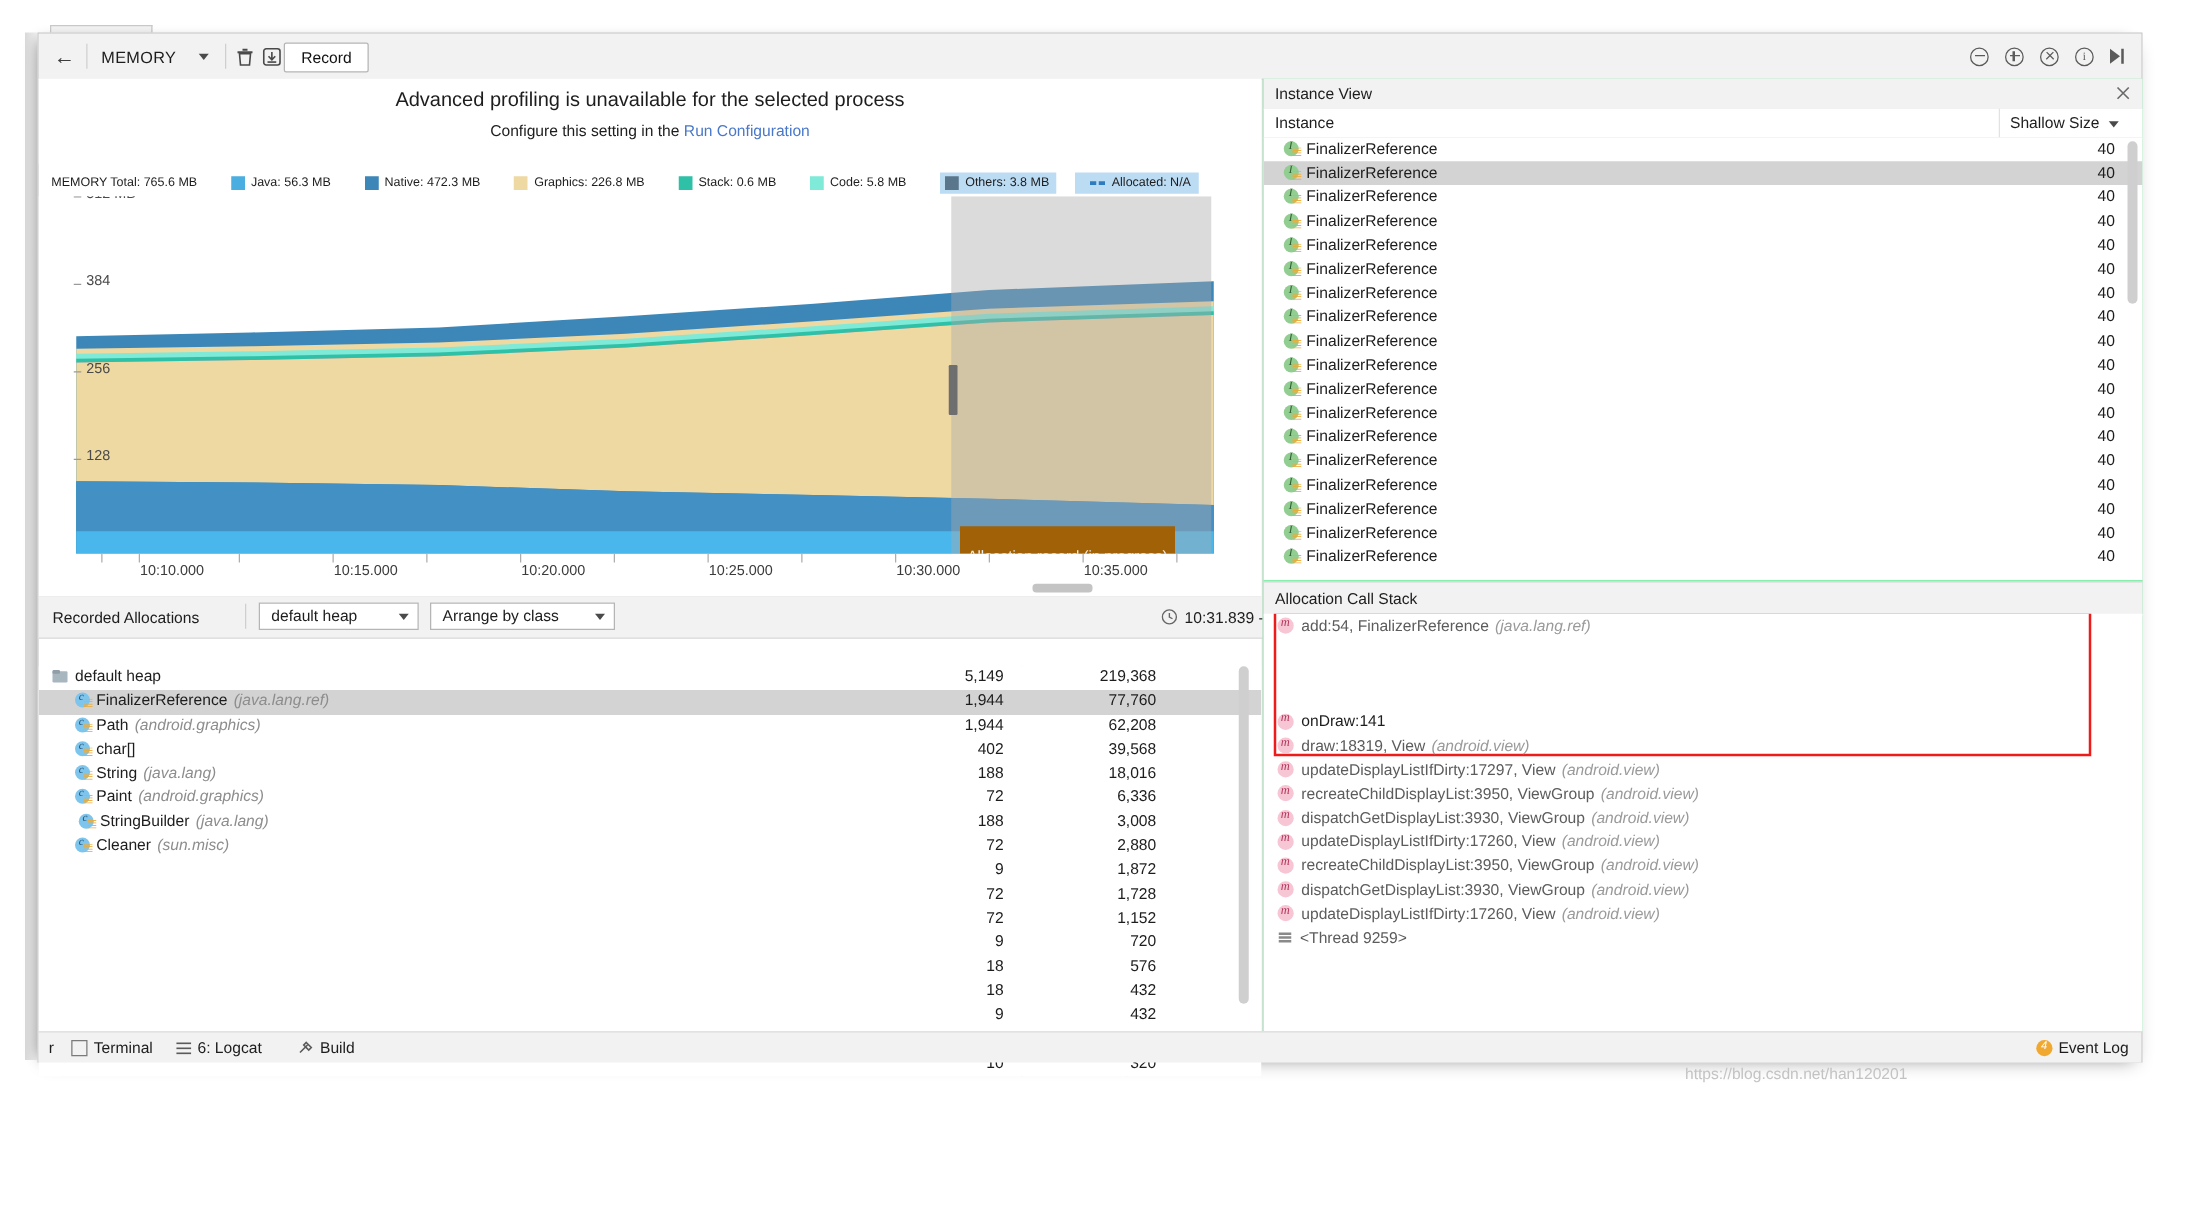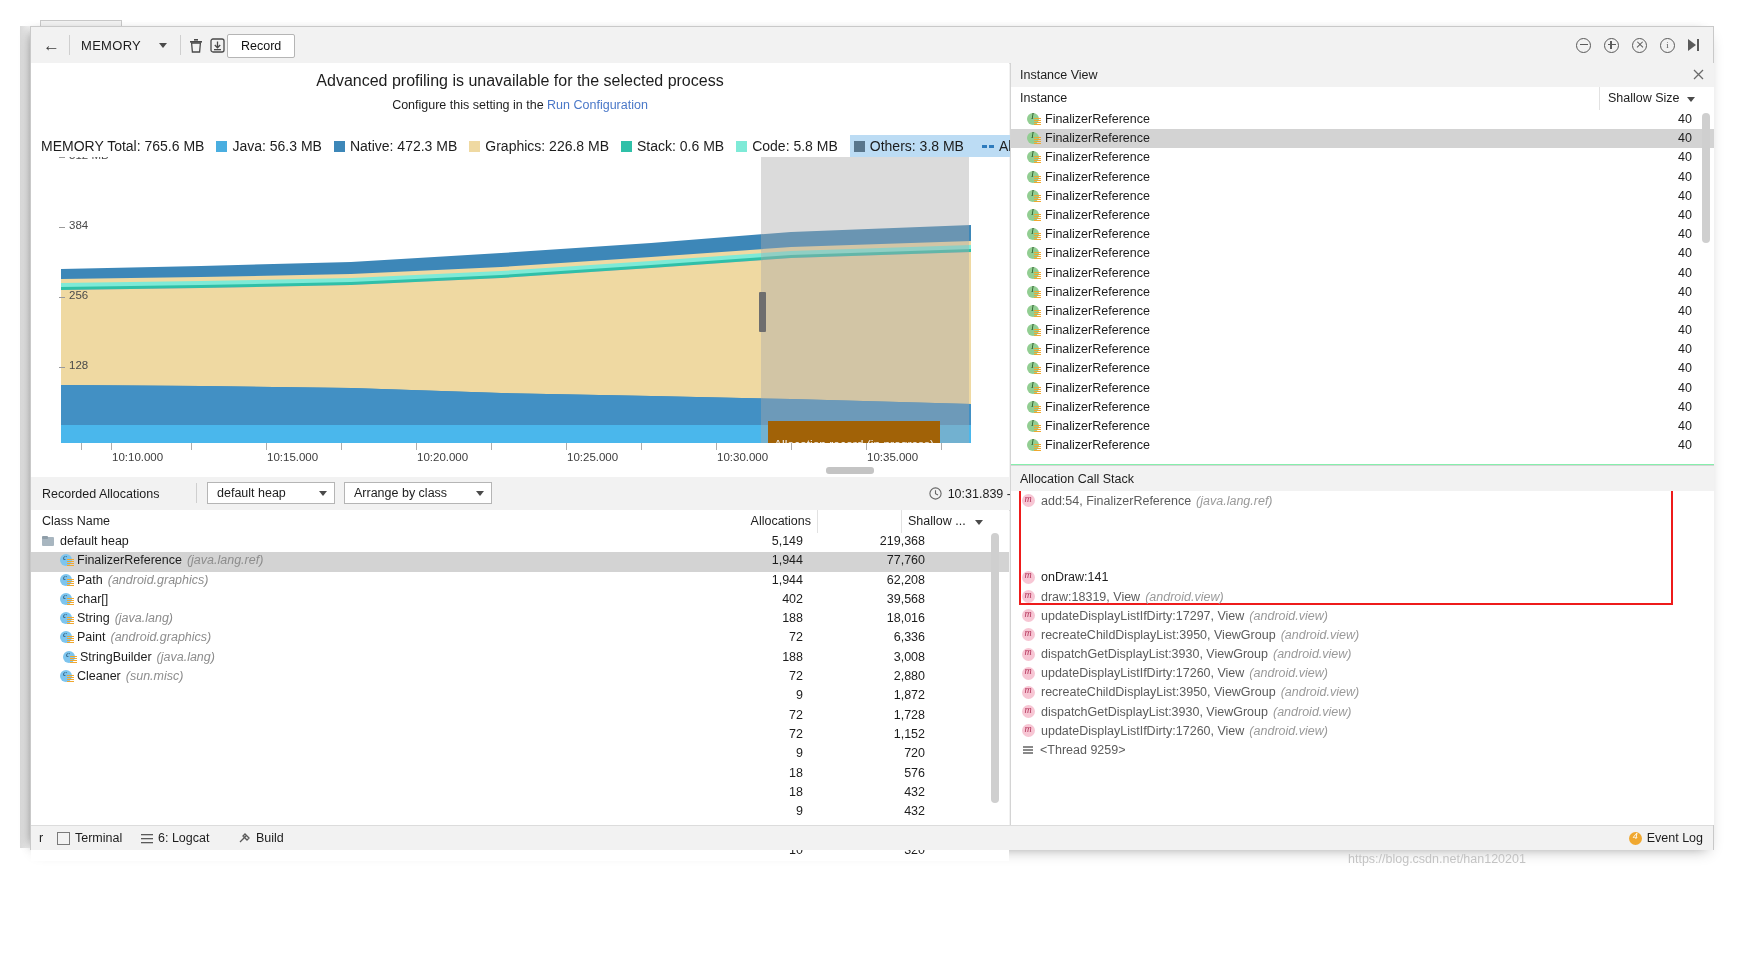--- a/index.html
+++ b/index.html
@@ -38,22 +38,22 @@
   #rightpane{position:absolute;left:979px;top:36px;width:703px;height:762px;background:#86efac;border-left:1px solid #d4d4d4;}
   #statusbar{position:absolute;left:0;top:798px;width:1682px;height:24px;background:#f2f2f2;border-top:1px solid #dcdcdc;}
 
   
   #banner{position:absolute;left:0;top:0;width:978px;height:68px;background:#fff;text-align:center;}
   #banner .h{margin-top:9px;font-size:16px;color:#1d1d1d;}
   #banner .s{margin-top:8px;font-size:12.5px;color:#1d1d1d;}
   #banner .s a{color:#4a78c8;text-decoration:none;}
 
   
-  #legend{position:absolute;left:0;top:72px;width:973px;height:22px;display:flex;align-items:center;gap:0;
-          font-size:14px;padding-left:10px;box-sizing:border-box;white-space:nowrap;}
+  #legend{position:absolute;left:0;top:72px;width:973px;height:22px;display:flex;align-items:center;gap:15px;
+          font-size:10px;padding-left:10px;box-sizing:border-box;white-space:nowrap;}
   .lg{display:flex;align-items:center;margin-right:12px;}
   .sw{width:11px;height:11px;margin-right:5px;display:inline-block;}
   .lg.high{background:#bcdcf4;padding:3px 6px 3px 4px;margin-right:0;}
   .dashed{display:inline-flex;align-items:center;gap:2px;margin-right:5px;}
   .dashed i{width:5px;height:3px;background:#2e7bbd;display:block;}
 
   
   #chart{position:absolute;left:0;top:94px;width:978px;height:286px;background:#fff;overflow:hidden;}
   #chartsvg{position:absolute;left:0;top:0;}
   .ylab{position:absolute;font-size:11.5px;color:#4a4a4a;}
@@ -305,28 +305,20 @@
           <circle cx="6.5" cy="6.5" r="5.6" fill="none" stroke="#666" stroke-width="1.1"></circle>
           <path d="M6.5 3.3 L6.5 6.7 L9 8" fill="none" stroke="#666" stroke-width="1.1"></path>
         </svg>
         <span>10:31.839 - 10:38.397</span>
       </div>
       <svg id="filterbtn" viewBox="0 0 15 15">
         <path d="M1 2 L14 2 L9 8 L9 14 L6 12 L6 8 Z" fill="#4a4a4a"></path>
       </svg>
     </div>
 
-    <div id="tblhead">
-      <span class="th" style="left:11px;">Class Name</span>
-      <span class="colsep" style="left:786px;"></span>
-      <span class="th" style="left:698px;width:82px;text-align:right;">Allocations</span>
-      <span class="colsep" style="left:870px;"></span>
-      <span class="th" style="left:877px;">Shallow ...</span>
-      <span class="caret" style="position:absolute;left:944px;top:10px;"></span>
-    </div>
 
     <div id="vsep1"></div>
     <div id="vsep2"></div>
 
     <div id="rows">
       <div class="row">
         <span class="cn" style="left:11px;">
           <i class="foldericon"></i>
           <span>default heap</span>
         </span>

